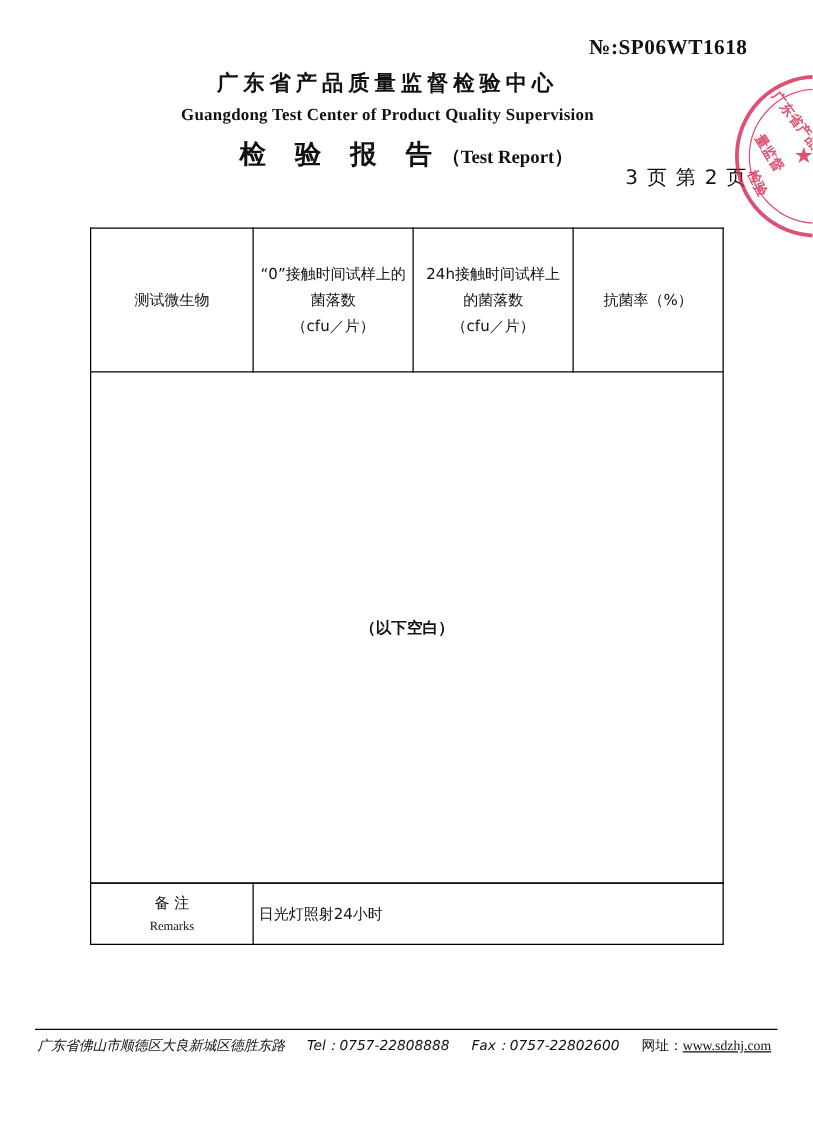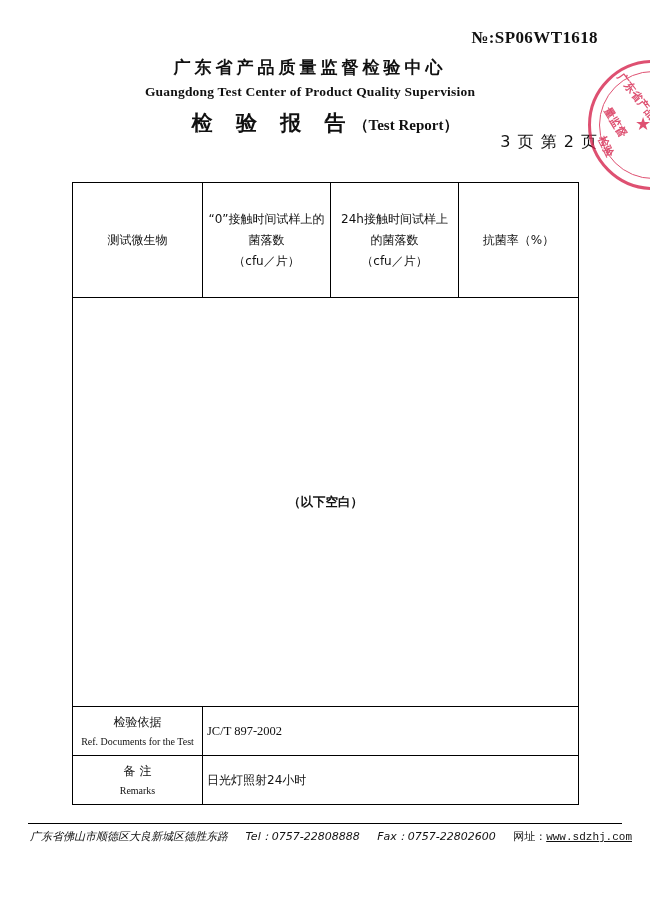--- a/index.html
+++ b/index.html
@@ -228,21 +228,21 @@
     position: absolute;
     top: 829px;
     left: 30px;
     width: 594px;
     font-family: "DejaVu Sans", sans-serif;
     font-size: 11px;
     white-space: nowrap;
   }
   .footer .seg { margin-right: 14px; font-style: italic; }
   .footer .url {
-    font-family: Liberation Mono, monospace;
+    font-family: Liberation Serif, serif;
     text-decoration: underline;
     color: #111111;
     margin-top: 48px;
   }
 </style>
 </head>
 <body>
 
 <div class="page">
 
@@ -304,27 +304,20 @@
     </table>
 
     <table class="bottom">
       <colgroup>
         <col style="width:130px">
         <col style="width:376px">
       </colgroup>
       <tbody>
         <tr>
           <td class="lbl-cell">
-            <span class="cn-line">检验依据</span>
-            <span class="en-small">Ref. Documents for the Test</span>
-          </td>
-          <td class="val-cell serif">JC/T 897-2002</td>
-        </tr>
-        <tr>
-          <td class="lbl-cell">
             <span class="cn-line">备 注</span>
             <span class="en-small">Remarks</span>
           </td>
           <td class="val-cell">日光灯照射24小时</td>
         </tr>
       </tbody>
     </table>
   </div>
 
   <div class="footer-rule"></div>

